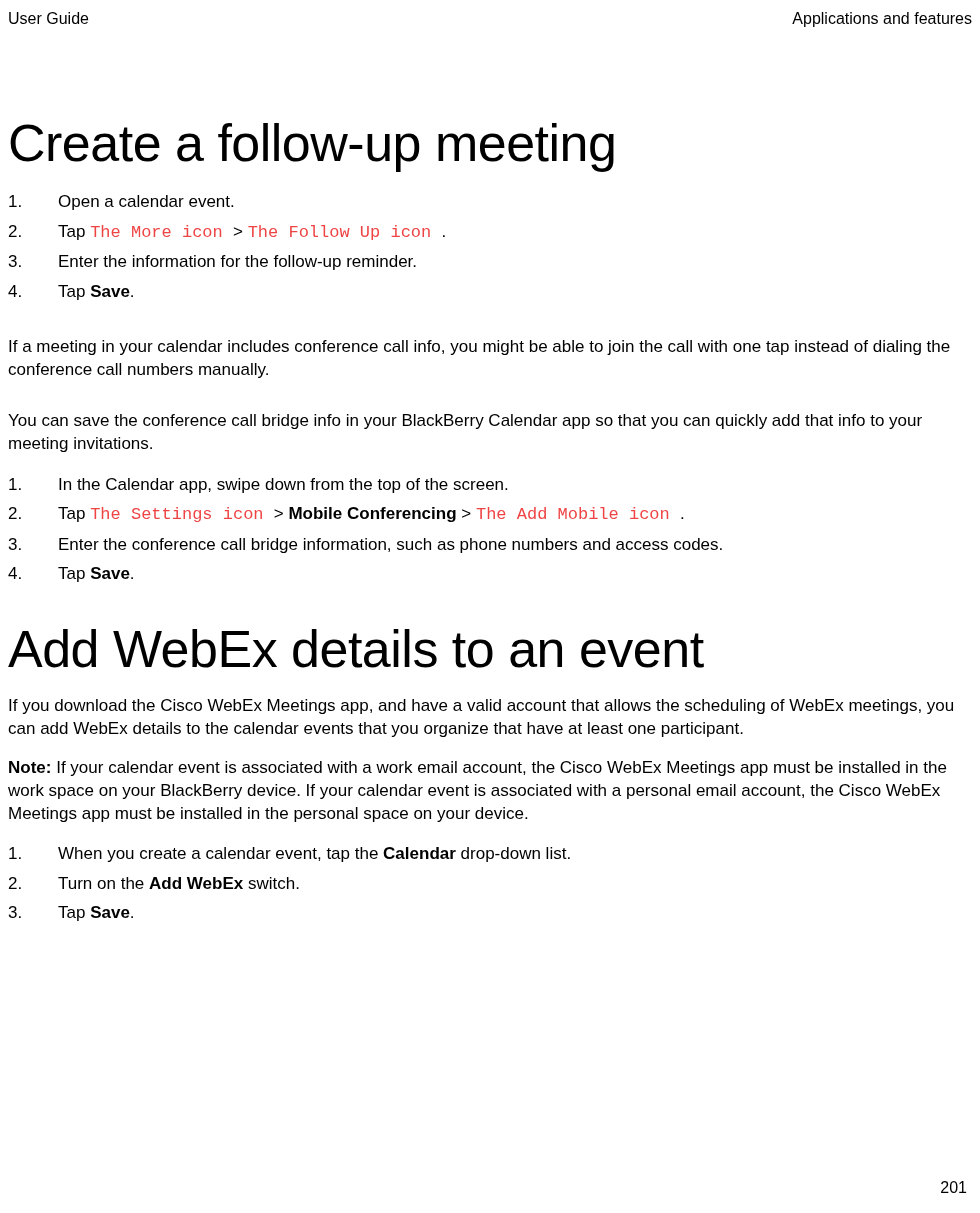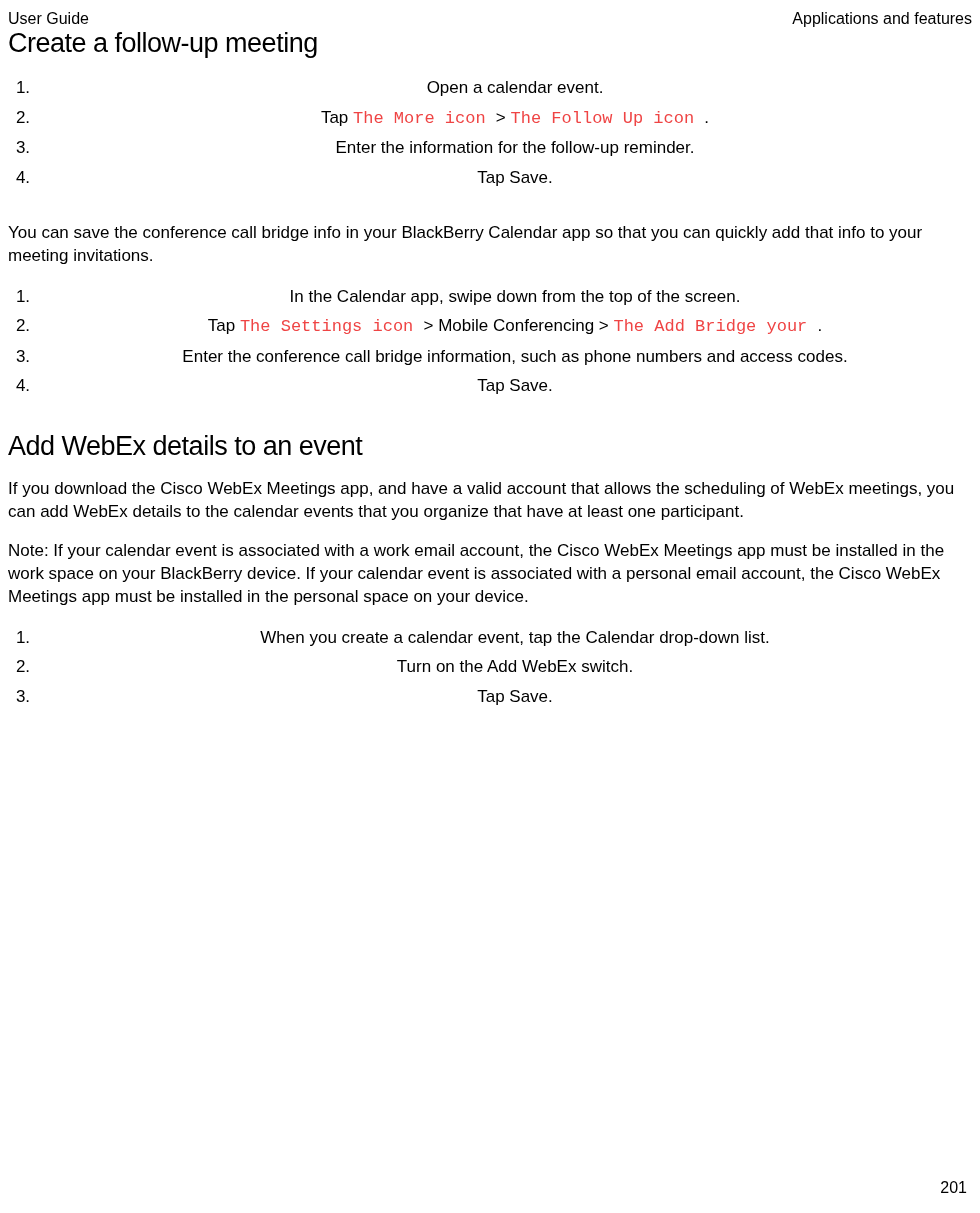--- a/index.html
+++ b/index.html
@@ -13,23 +13,24 @@
       height: 1213px;
       padding: 10px 8px;
       color: #000;
       background: #fff;
       position: relative;
     }
     .header-row {
       display: flex;
       justify-content: space-between;
       font-size: 16px;
+      margin-bottom: 85px;
     }
     .section-title {
-      font-size: 27px;
+      font-size: 52px;
       font-weight: 300;
       margin-bottom: 16px;
       letter-spacing: -0.5px;
     }
     .intro-text {
       font-size: 17px;
       line-height: 1.35;
       margin-bottom: 16px;
     }
     ol.steps {
@@ -37,34 +38,33 @@
       counter-reset: step;
       margin-bottom: 32px;
     }
     ol.steps li {
       counter-increment: step;
       font-size: 17px;
       line-height: 1.5;
       padding-left: 50px;
       position: relative;
       margin-bottom: 4px;
-      text-align: center;
     }
     ol.steps li::before {
       content: counter(step) ".";
       position: absolute;
       left: 0;
       width: 30px;
     }
     .fig-ref {
       color: #ef4444;
       font-family: Liberation Mono, monospace;
     }
     .bold {
-      font-weight: normal;
+      font-weight: bold;
     }
     .page-number {
       position: absolute;
       bottom: 16px;
       right: 13px;
       font-size: 16px;
     }
     .section-block {
       margin-bottom: 28px;
     }
@@ -85,28 +85,29 @@
       <span>Tap </span><span class="fig-ref"> The More icon </span><span> &gt; </span><span class="fig-ref"> The Follow Up icon </span><span>.</span>
     </li>
     <li>Enter the information for the follow-up reminder.</li>
     <li>
       <span>Tap </span><span class="bold">Save</span><span>.</span>
     </li>
   </ol>
 </div>
 
 <div class="section-block">
+  <p class="intro-text">If a meeting in your calendar includes conference call info, you might be able to join the call with one tap instead of dialing the conference call numbers manually.</p>
 </div>
 
 <div class="section-block">
   <p class="intro-text">You can save the conference call bridge info in your BlackBerry Calendar app so that you can quickly add that info to your meeting invitations.</p>
   <ol class="steps">
     <li>In the Calendar app, swipe down from the top of the screen.</li>
     <li>
-      <span>Tap </span><span class="fig-ref"> The Settings icon </span><span> &gt; </span><span class="bold">Mobile Conferencing</span><span> &gt; </span><span class="fig-ref"> The Add Bridge your </span><span>.</span>
+      <span>Tap </span><span class="fig-ref"> The Settings icon </span><span> &gt; </span><span class="bold">Mobile Conferencing</span><span> &gt; </span><span class="fig-ref"> The Add Mobile icon </span><span>.</span>
     </li>
     <li>Enter the conference call bridge information, such as phone numbers and access codes.</li>
     <li>
       <span>Tap </span><span class="bold">Save</span><span>.</span>
     </li>
   </ol>
 </div>
 
 <div class="section-block">
   <h1 class="section-title">Add WebEx details to an event</h1>

